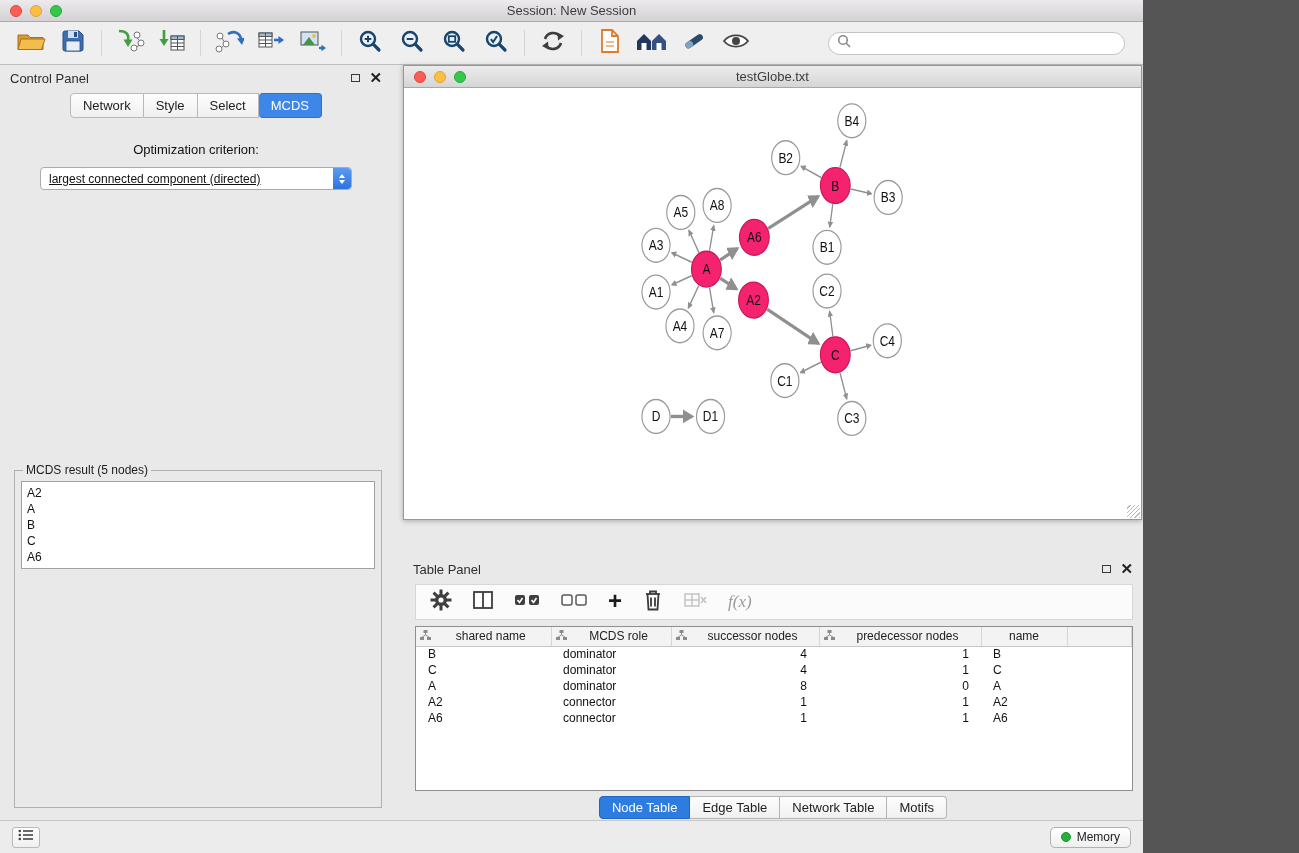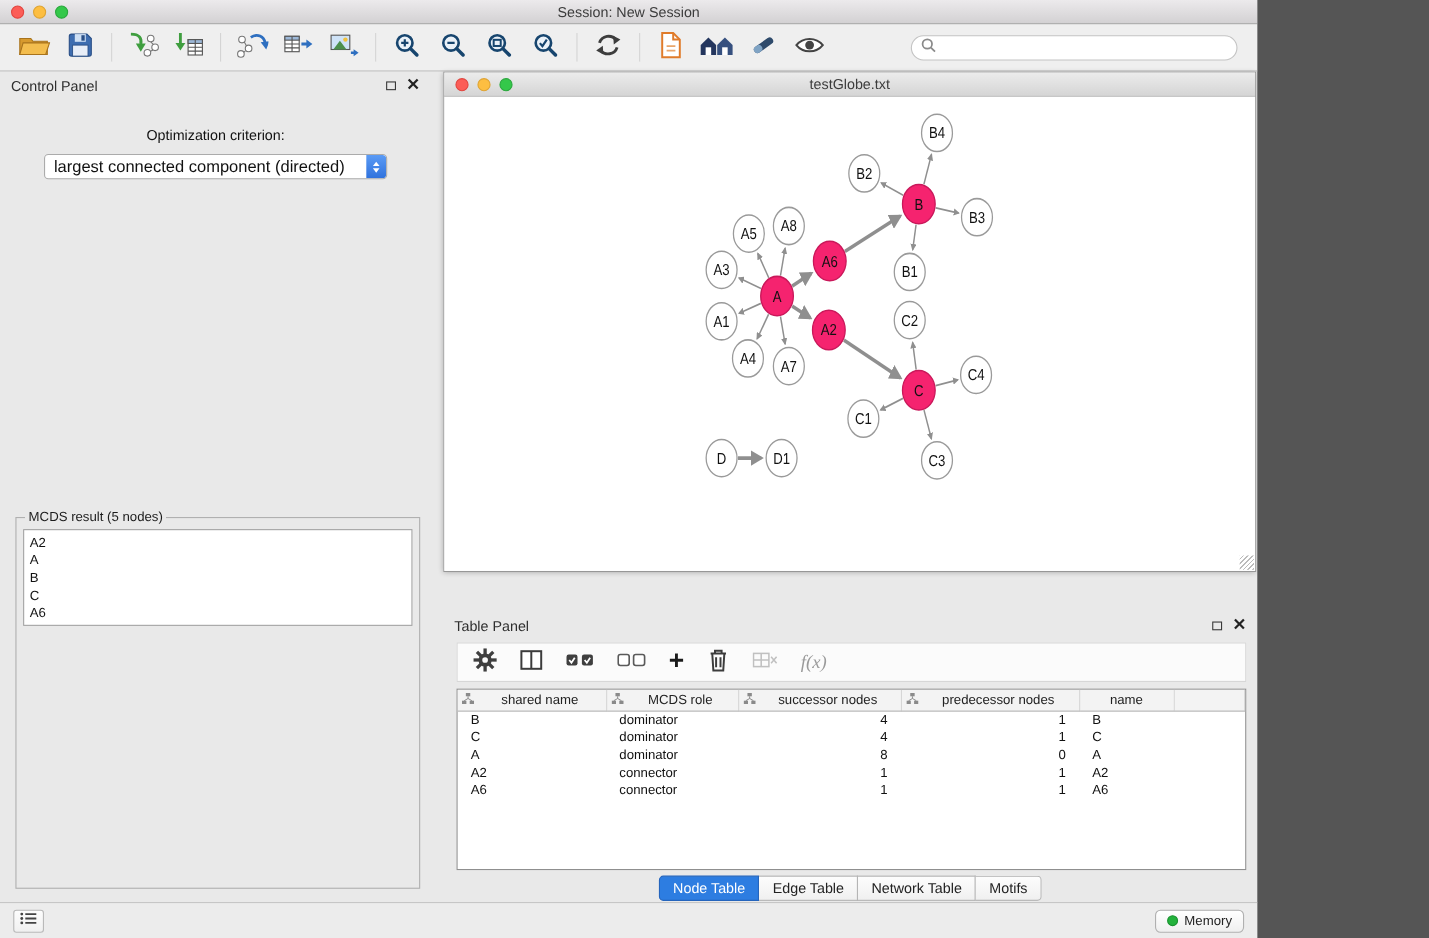--- a/index.html
+++ b/index.html
@@ -33,21 +33,21 @@
   .float-box{width:9px;height:8px;border:1.4px solid #3a3a3a;display:inline-block;}
   .close-x{font-size:15px;font-weight:bold;color:#222;line-height:10px;}
   .cp-tabs{display:flex;justify-content:center;margin-top:2px;}
   .cp-tab{font-size:13px;color:#222;background:linear-gradient(#fdfdfd,#f0f0f0);border:1px solid #b9b9b9;border-left:none;padding:4px 12px;}
   .cp-tab:first-child{border-left:1px solid #b9b9b9;border-radius:4px 0 0 4px;}
   .cp-tab:last-child{border-radius:0 4px 4px 0;}
   .cp-tab.selected{background:#3e86e8;border-color:#2f6fd0;color:#fff;border-radius:4px;}
   .cp-body{flex:1;display:flex;flex-direction:column;min-height:0;}
   .opt-label{margin-top:24px;text-align:center;font-size:13px;color:#111;}
   .dropdown{margin:10px auto 0;width:312px;height:23px;background:#fff;border:1px solid #ababab;border-radius:4px;display:flex;align-items:center;overflow:hidden;}
-  .dropdown .dd-value{flex:1;font-size:15px;color:#111;padding-left:8px;white-space:nowrap;}
+  .dropdown .dd-value{flex:1;font-size:12px;color:#111;padding-left:8px;white-space:nowrap;text-decoration:underline;}
   .dd-stepper{width:18px;align-self:stretch;background:linear-gradient(#5b9bf5,#2f72dd);display:flex;flex-direction:column;align-items:center;justify-content:center;gap:2px;border-radius:0 3px 3px 0;}
   .tri-up{width:0;height:0;border-left:3.5px solid transparent;border-right:3.5px solid transparent;border-bottom:4.5px solid #fff;}
   .tri-down{width:0;height:0;border-left:3.5px solid transparent;border-right:3.5px solid transparent;border-top:4.5px solid #fff;}
   .cp-buttons{margin-top:16px;display:flex;justify-content:center;gap:16px;}
   .btn{font-size:13px;color:#111;background:linear-gradient(#ffffff,#f1f1f1);border:1px solid #b6b6b6;border-radius:4px;padding:3px 14px;}
   .result-fieldset{margin:auto 10px 2px 14px;height:345px;border:1px solid #b0b0b0;padding:4px 6px 8px 6px;display:flex;flex-direction:column;}
   .result-fieldset legend{font-size:12px;color:#1c1c1c;padding:0 3px;margin-left:2px;}
   .result-list{flex:1;background:#fff;border:1px solid #a2a2a2;padding:3px 5px;overflow:hidden;}
   .result-item{font-size:12px;color:#111;line-height:16px;}
 
@@ -278,20 +278,26 @@
 
   <div class="main">
 
     <div class="control-panel">
       <div class="panel-header">
         <span>Control Panel</span>
         <span class="ph-icons">
           <span class="float-box"></span>
           <span class="close-x">✕</span>
         </span>
+      </div>
+      <div class="cp-tabs">
+        <span class="cp-tab">Network</span>
+        <span class="cp-tab">Style</span>
+        <span class="cp-tab">Select</span>
+        <span class="cp-tab selected">MCDS</span>
       </div>
       <div class="cp-body">
         <div class="opt-label">Optimization criterion:</div>
         <div class="dropdown">
           <span class="dd-value">largest connected component (directed)</span>
           <span class="dd-stepper">
               <span class="tri-up"></span>
               <span class="tri-down"></span>
             </span>
         </div>

